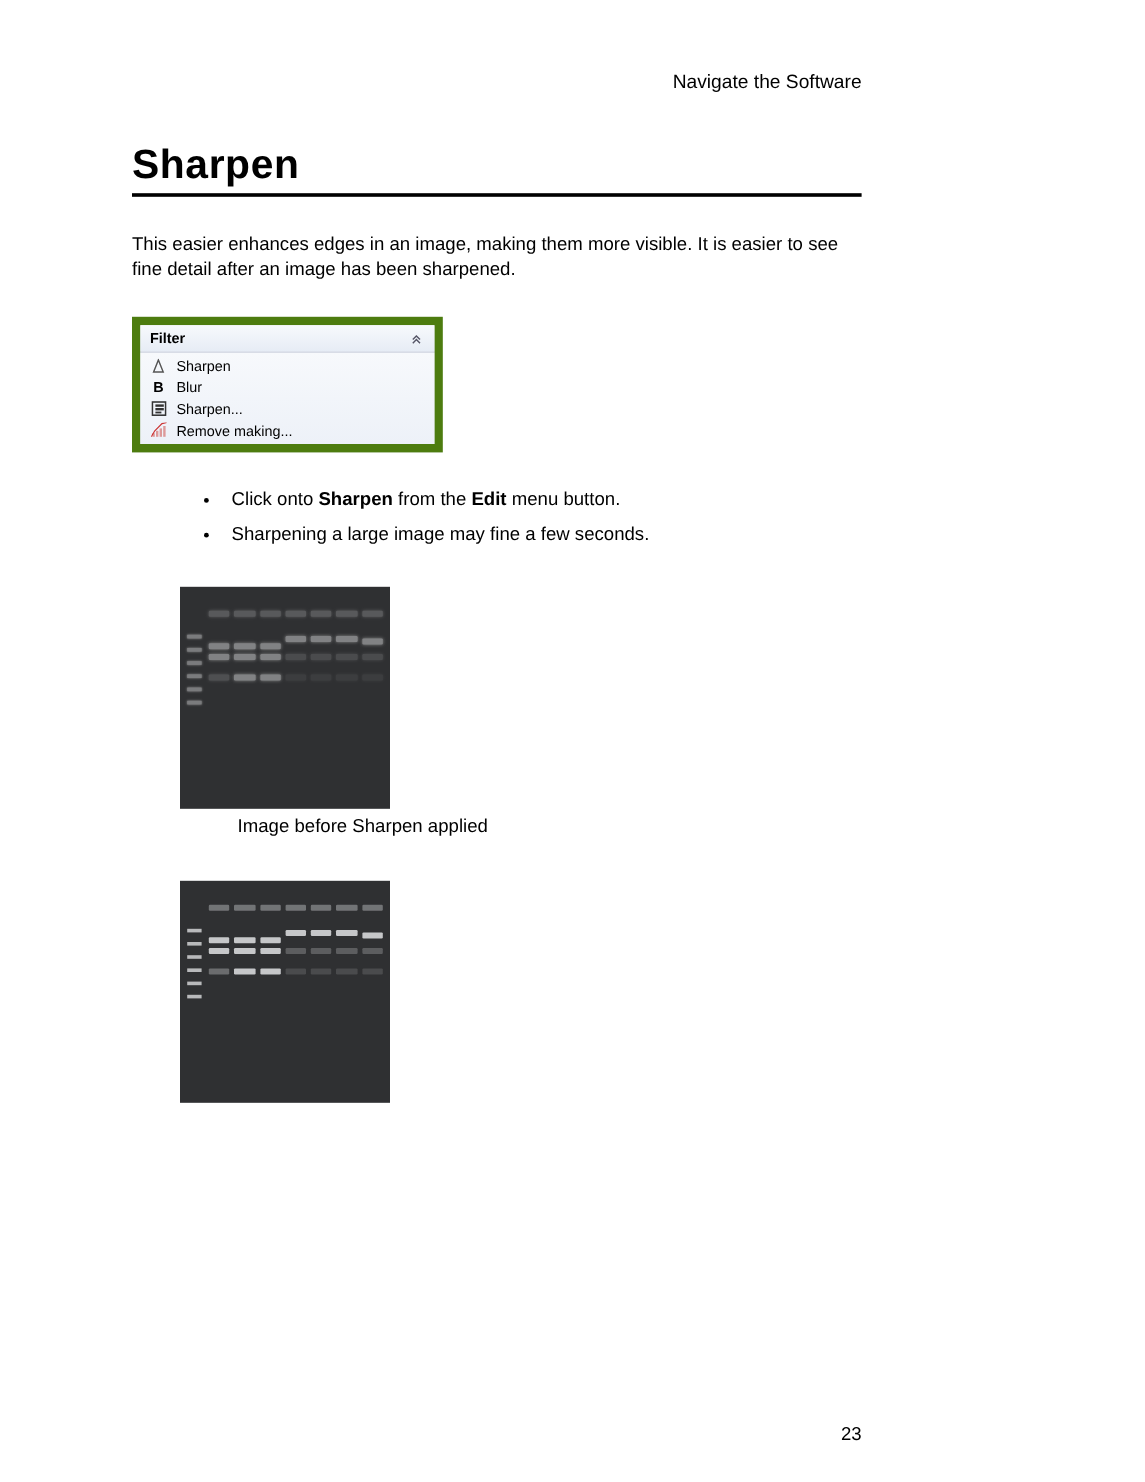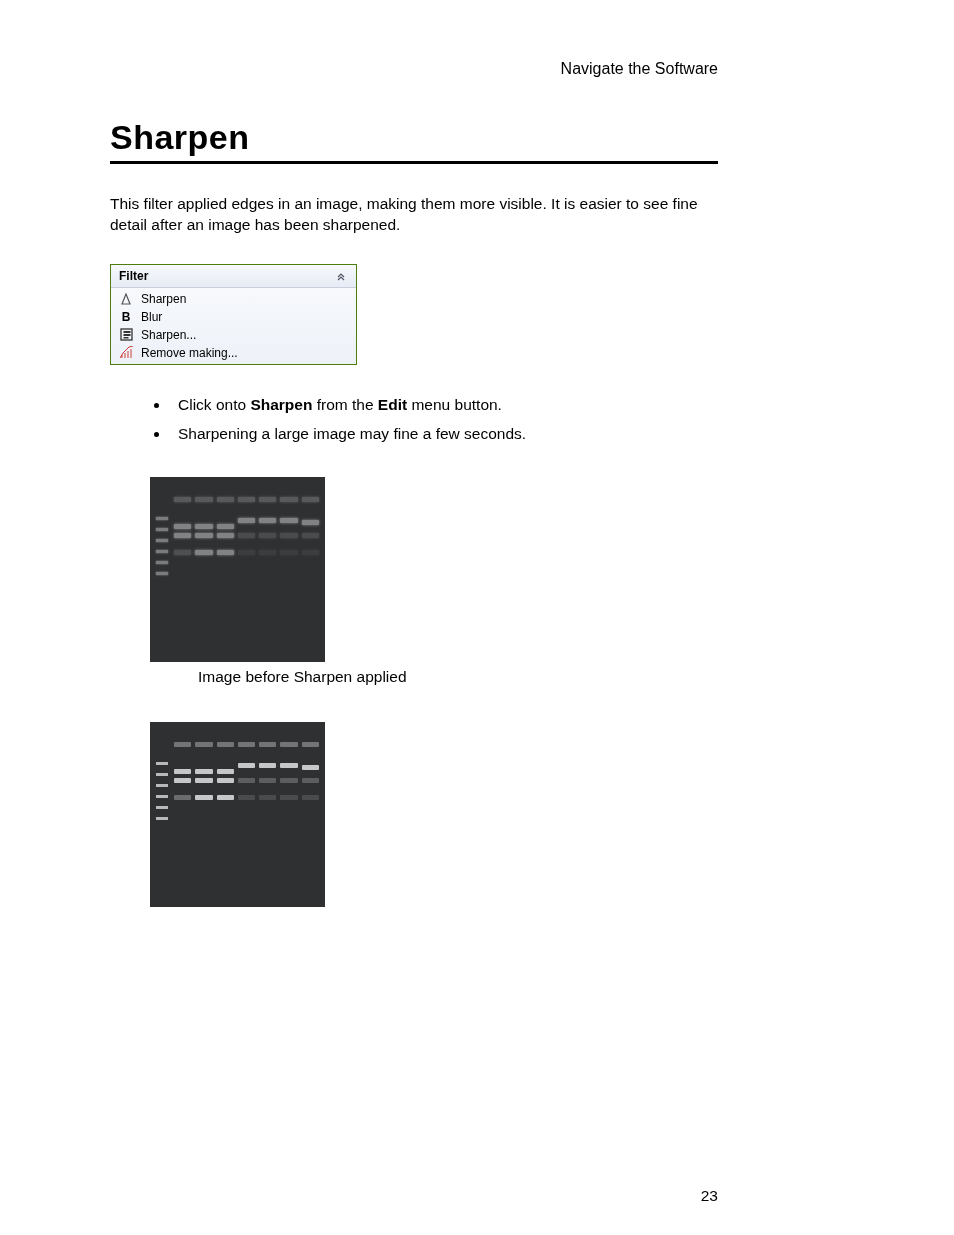--- a/index.html
+++ b/index.html
@@ -36,21 +36,21 @@
   }
   .intro {
     font-size: 15.5px;
     line-height: 1.35;
     margin: 0 0 28px 0;
   }
 
   
   .filter-panel {
     width: 245px;
-    border: 1px solid #4d7c0f;
+    border: 7px solid #4d7c0f;
     background: #f2f5fa;
     font-size: 12px;
   }
   .filter-header {
     display: flex;
     align-items: center;
     justify-content: space-between;
     padding: 4px 8px;
     background: linear-gradient(#f7f9fc, #e6ecf5);
     border-bottom: 1px solid #c8cedb;
@@ -81,21 +81,21 @@
   .icon-emboss svg { display:block; }
   .icon-noise svg { display:block; }
 
   
   ul.instr {
     margin: 25px 0 0 40px;
     padding: 0 0 0 20px;
     font-size: 15.5px;
     line-height: 1.9;
   }
-  ul.instr li { padding-left: 8px; }
+  ul.instr li { padding-left: 8px; margin-left: 15px; }
 
   
   .gel-block { margin: 28px 0 0 40px; }
   .gel-img {
     width: 175px;
     height: 185px;
     background: #2f3032;
     position: relative;
     overflow: hidden;
   }
@@ -145,21 +145,21 @@
 </head>
 <body>
 
 <div class="page">
 
   <div class="header-text">Navigate the Software</div>
 
   <h1 class="title">Sharpen</h1>
   <hr class="title-rule">
 
-  <p class="intro">This filter applied edges in an image, making them more visible. It is easier to see fine detail after an image has been sharpened.</p>
+  <p class="intro">This easier enhances edges in an image, making them more visible. It is easier to see fine detail after an image has been sharpened.</p>
 
   <div class="filter-panel">
     <div class="filter-header">
       <span>Filter</span>
       <span class="filter-icon" style="font-size:9px; color:#555;">
         <svg width="10" height="10" viewBox="0 0 10 10">
             <path d="M2 6 L5 3 L8 6" stroke="#556" stroke-width="1.2" fill="none"></path>
             <path d="M2 9 L5 6 L8 9" stroke="#556" stroke-width="1.2" fill="none"></path>
           </svg>
       </span>

